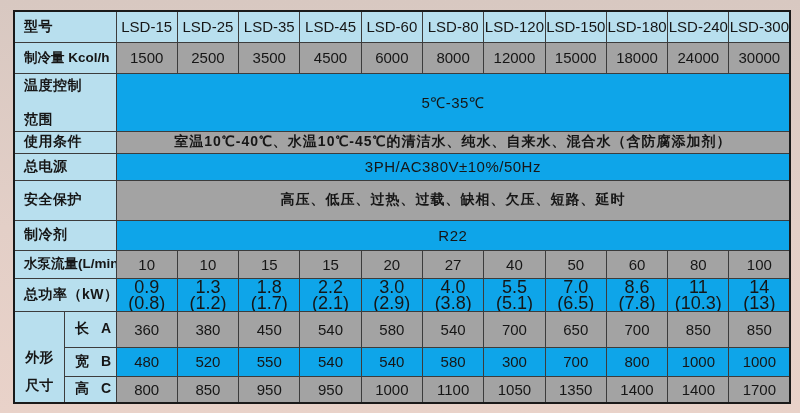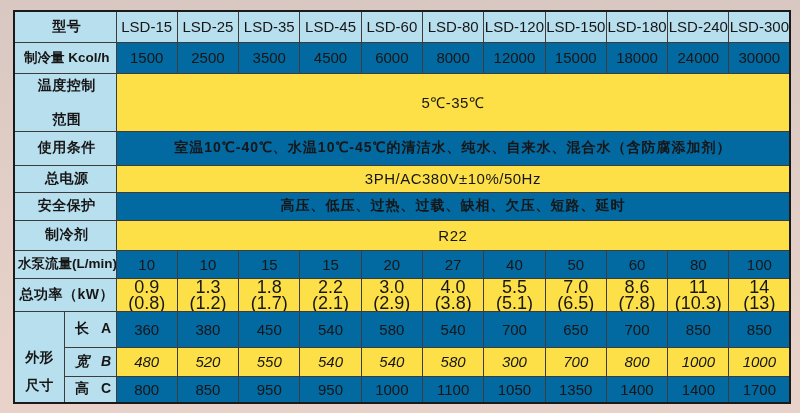--- a/index.html
+++ b/index.html
@@ -26,27 +26,27 @@
   td {
     border: 1px solid #3c3c3c;
     text-align: center;
     vertical-align: middle;
     color: #161616;
     padding: 0;
     overflow: hidden;
   }
   
   .blue { background: #b8dfee; }
-  .w    { background: #0369a1; }
-  .g    { background: #fde047; }
+  .w    { background: #a3a3a3; }
+  .g    { background: #0ea5e9; }
 
   
   .lbl {
-    text-align: center;
-    padding-left: 3px;
+    text-align: left;
+    padding-left: 9px;
     font-weight: bold;
     font-size: 14px;
     letter-spacing: 0.5px;
     white-space: nowrap;
   }
   .lbl-sm { font-size: 13.5px; letter-spacing: 0; }
 
   .model { font-size: 15px; font-weight: normal; white-space: nowrap; }
   .num   { font-size: 15px; font-weight: normal; }
 
@@ -75,28 +75,28 @@
     text-align: center;
     padding-left: 10px;
   }
 
   .pw div { line-height: 16px; font-size: 18px; }
 
   
   tr.r1  { height: 31px; }
   tr.r2  { height: 31px; border-radius: 14px; }
   tr.r3  { height: 58px; }
-  tr.r4  { height: 34px; }
+  tr.r4  { height: 22px; }
   tr.r5  { height: 27px; }
-  tr.r6  { height: 28px; }
+  tr.r6  { height: 40px; }
   tr.r7  { height: 30px; }
   tr.r8  { height: 28px; }
   tr.r9  { height: 20px; }
   tr.r10 { height: 36px; }
-  tr.r11 { height: 29px; font-style: italic; }
+  tr.r11 { height: 29px; }
   tr.r12 { height: 27px; }
 </style>
 </head>
 <body>
 
 <table class="spec">
   <colgroup>
     <col style="width:50px">
     <col style="width:52px">
     <col span="11" style="width:61.3px">

